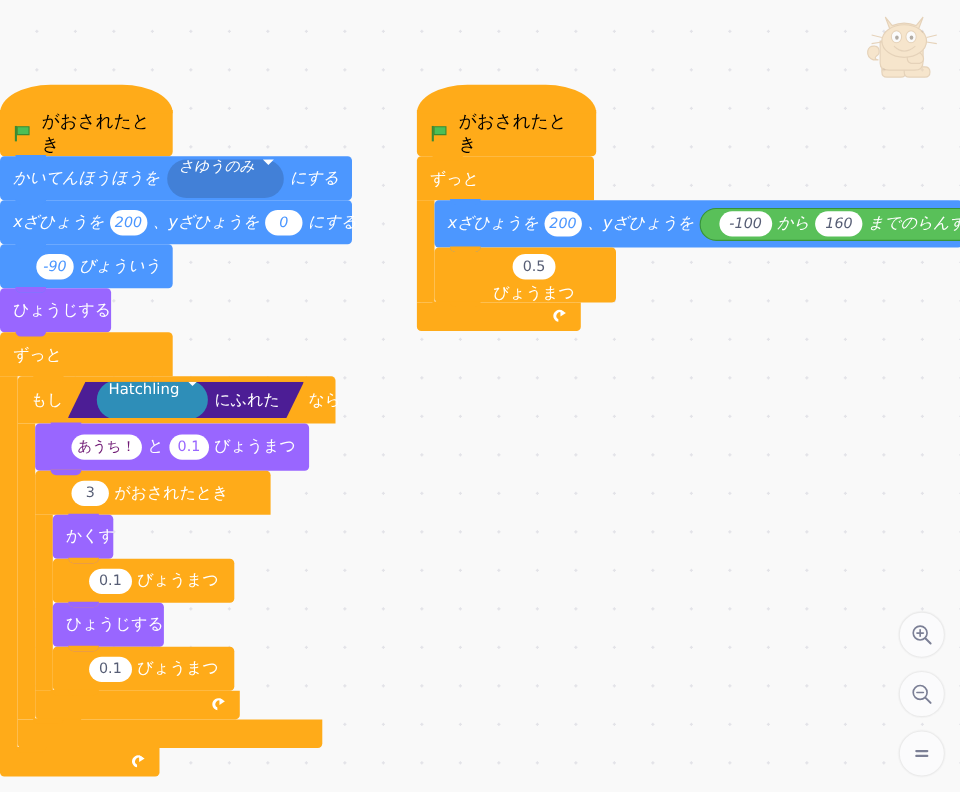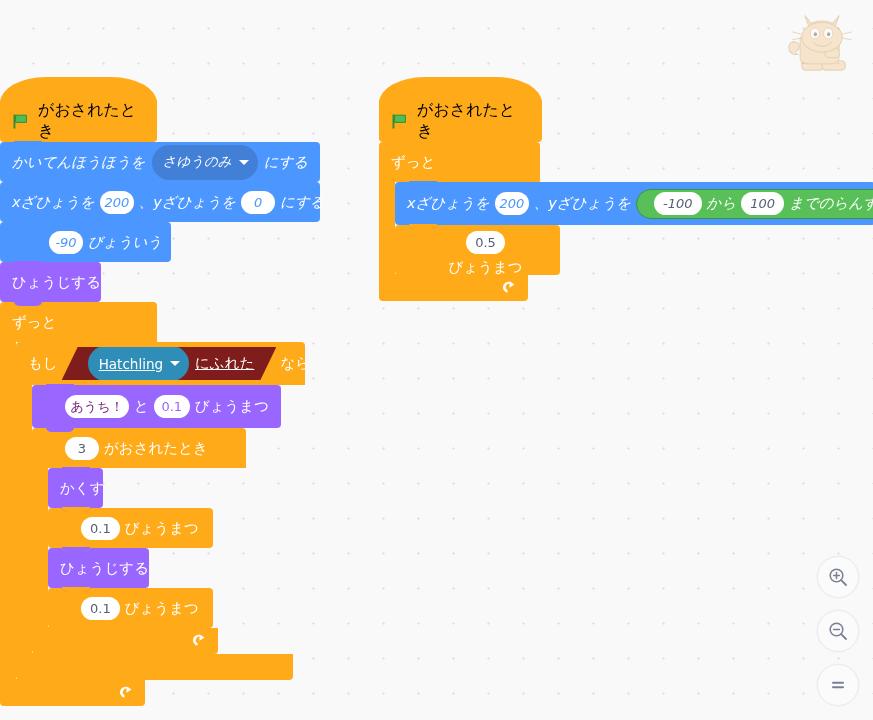--- a/index.html
+++ b/index.html
@@ -152,21 +152,21 @@
   .oval.num  { color: #575e75; }
   .oval.num-motion { color: #4c97ff; }
   .oval.num-looks  { color: #9966ff; }
   .oval.num-ctrl   { color: #575e75; }
   .oval.num-op     { color: #575e75; }
   .oval.txt  { color: #701a75; min-width: 44px; }
 
   
   .dropdown {
     display: inline-flex;
-    align-items: center;
+    align-items: flex-start;
     border-radius: 999px;
     height: 35px;
     padding: 0 9px 0 11px;
     margin: 0 6px;
     font-size: 13.5px;
     color: #ffffff;
     box-sizing: border-box;
   }
   .dd-motion  { background: #4280d7; }
   .dd-sensing { background: #2e8eb8; }
@@ -175,30 +175,29 @@
     width: 0; height: 0;
     border-left: 5px solid transparent;
     border-right: 5px solid transparent;
     border-top: 5px solid #ffffff;
   }
 
   
   .hexa {
     display: inline-flex;
     align-items: center;
-    background: #7f1d1d;
+    background: #4c1d95;
     height: 33px;
     padding: 0 6px 0 4px;
     margin: 0 4px;
     color: #fff;
     font-size: 14.5px;
     clip-path: polygon(16px 0, 100% 0, calc(100% - 16px) 100%, 0 100%);
     padding-left: 20px;
     padding-right: 22px;
-    text-decoration: underline;
   }
 
   
   .reporter {
     display: inline-flex;
     align-items: center;
     background: #59c059;
     border: 1px solid #389438;
     border-radius: 999px;
     height: 30px;
@@ -331,21 +330,21 @@
     </div>
 
     <div class="blk c-motion notch-top bump" style="width:320px;">
       <span>xざひょうを</span>
       <span class="oval num num-motion">200</span>
       <span>、yざひょうを</span>
       <span class="oval num num-motion">0</span>
       <span>にする</span>
     </div>
 
-    <div class="blk c-motion notch-top bump" style="width:171px; padding-left:44px;">
+    <div class="blk c-motion notch-top bump" style="width:157px; padding-left:28px;">
       <span class="oval num num-motion">-90</span>
       <span>びょういう</span>
     </div>
 
     <div class="blk c-looks notch-top bump" style="width:101px;">
       <span>ひょうじする</span>
     </div>
 
     <div class="cblock">
       <div class="c-head c-control" style="width:133px;">
@@ -457,21 +456,21 @@
         <div class="c-spine"></div>
         <div class="c-contents">
 
           <div class="blk c-motion notch-top bump" style="width:480px; min-height:43px;">
             <span>xざひょうを</span>
             <span class="oval num num-motion">200</span>
             <span>、yざひょうを</span>
             <span class="reporter">
               <span class="oval num num-op">-100</span>
               <span>から</span>
-              <span class="oval num num-op">100</span>
+              <span class="oval num num-op">160</span>
               <span>までのらんすう</span>
             </span>
 
           </div>
 
           <div class="blk c-control notch-top bump" style="width:165px; padding-left:28px;flex-direction:column;">
             <span class="oval num num-ctrl">0.5</span>
             <span>びょうまつ</span>
           </div>
 

